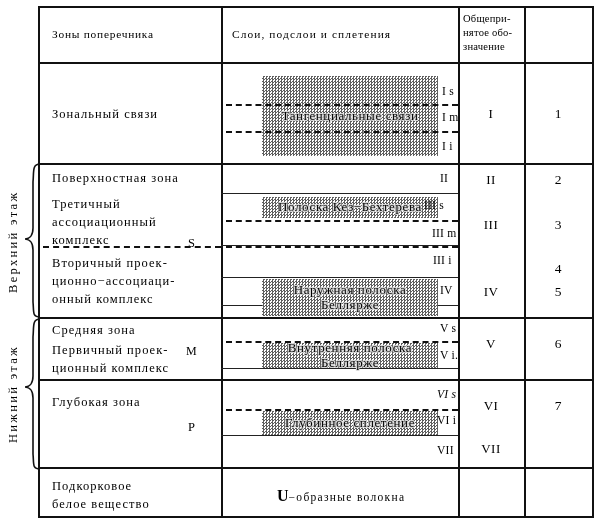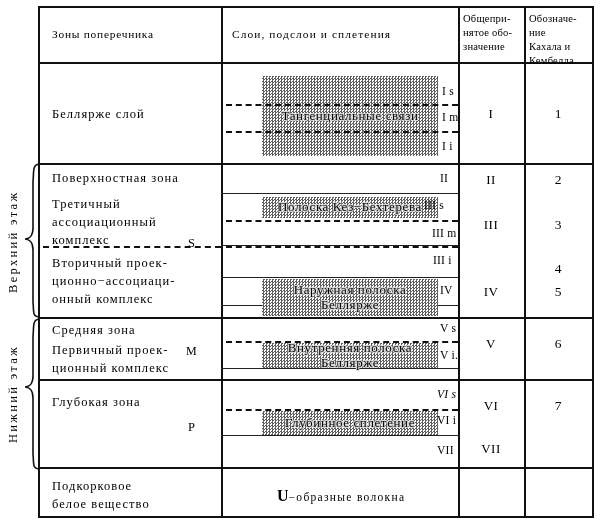--- a/index.html
+++ b/index.html
@@ -95,26 +95,22 @@
   <div class="hline" style="left:38px;top:163px;width:556px;"></div>
   <div class="hline" style="left:38px;top:317px;width:556px;"></div>
   <div class="hline" style="left:38px;top:379px;width:556px;"></div>
   <div class="hline" style="left:38px;top:467px;width:556px;"></div>
 
   <div class="hdr" style="left:52px;top:27px;">Зоны поперечника</div>
   <div class="hdr" style="left:232px;top:27px;letter-spacing:1.1px;">Слои, подслои и сплетения</div>
   <div class="hdr" style="left:463px;top:12px;font-size:10.6px;letter-spacing:.2px;">Общепри-
 нятое обо-
 значение</div>
-  <div class="hdr" style="left:529px;top:12px;font-size:10.6px;letter-spacing:.2px;">Обозначе-
-ние
-Кахала и
-Кембелла</div>
-
-  <div class="zone" style="left:52px;top:106px;">Беллярже слой</div>
+
+  <div class="zone" style="left:52px;top:106px;">Зональный связи</div>
 
   <div class="zone" style="left:52px;top:170px;">Поверхностная зона</div>
 
   <div class="zone" style="left:52px;top:196px;">Третичный
  ассоциационный
  комплекс</div>
   <div class="mark" style="left:188px;top:236px;">S</div>
 
   <div class="zone" style="left:52px;top:255px;">Вторичный проек-
 ционно−ассоциаци-

